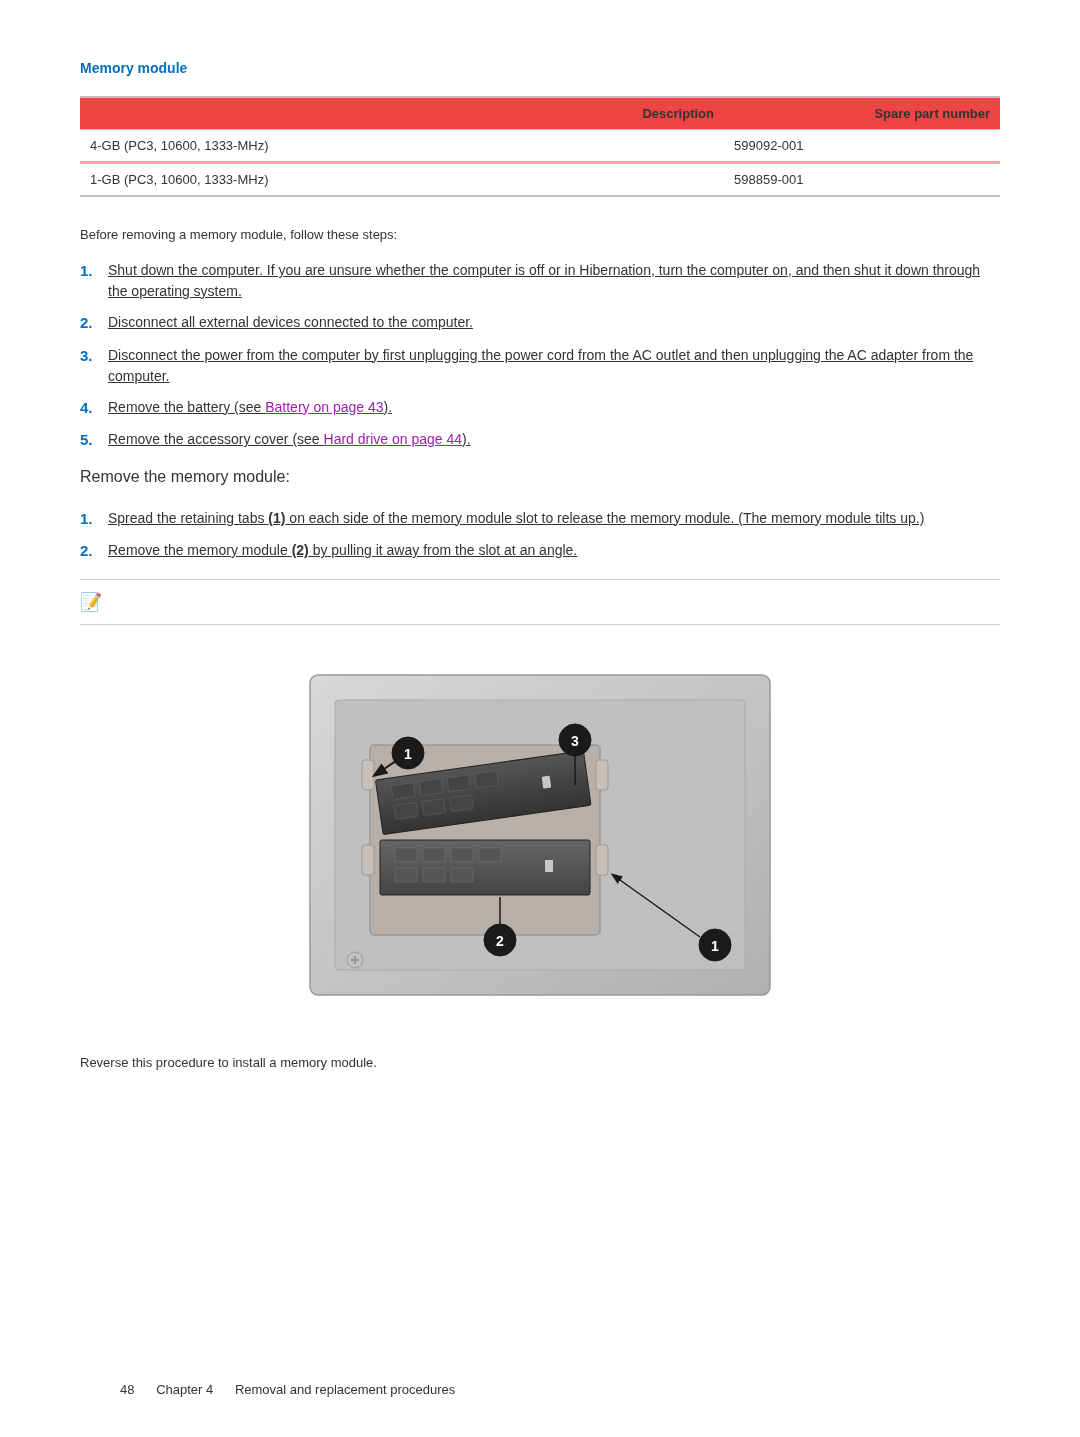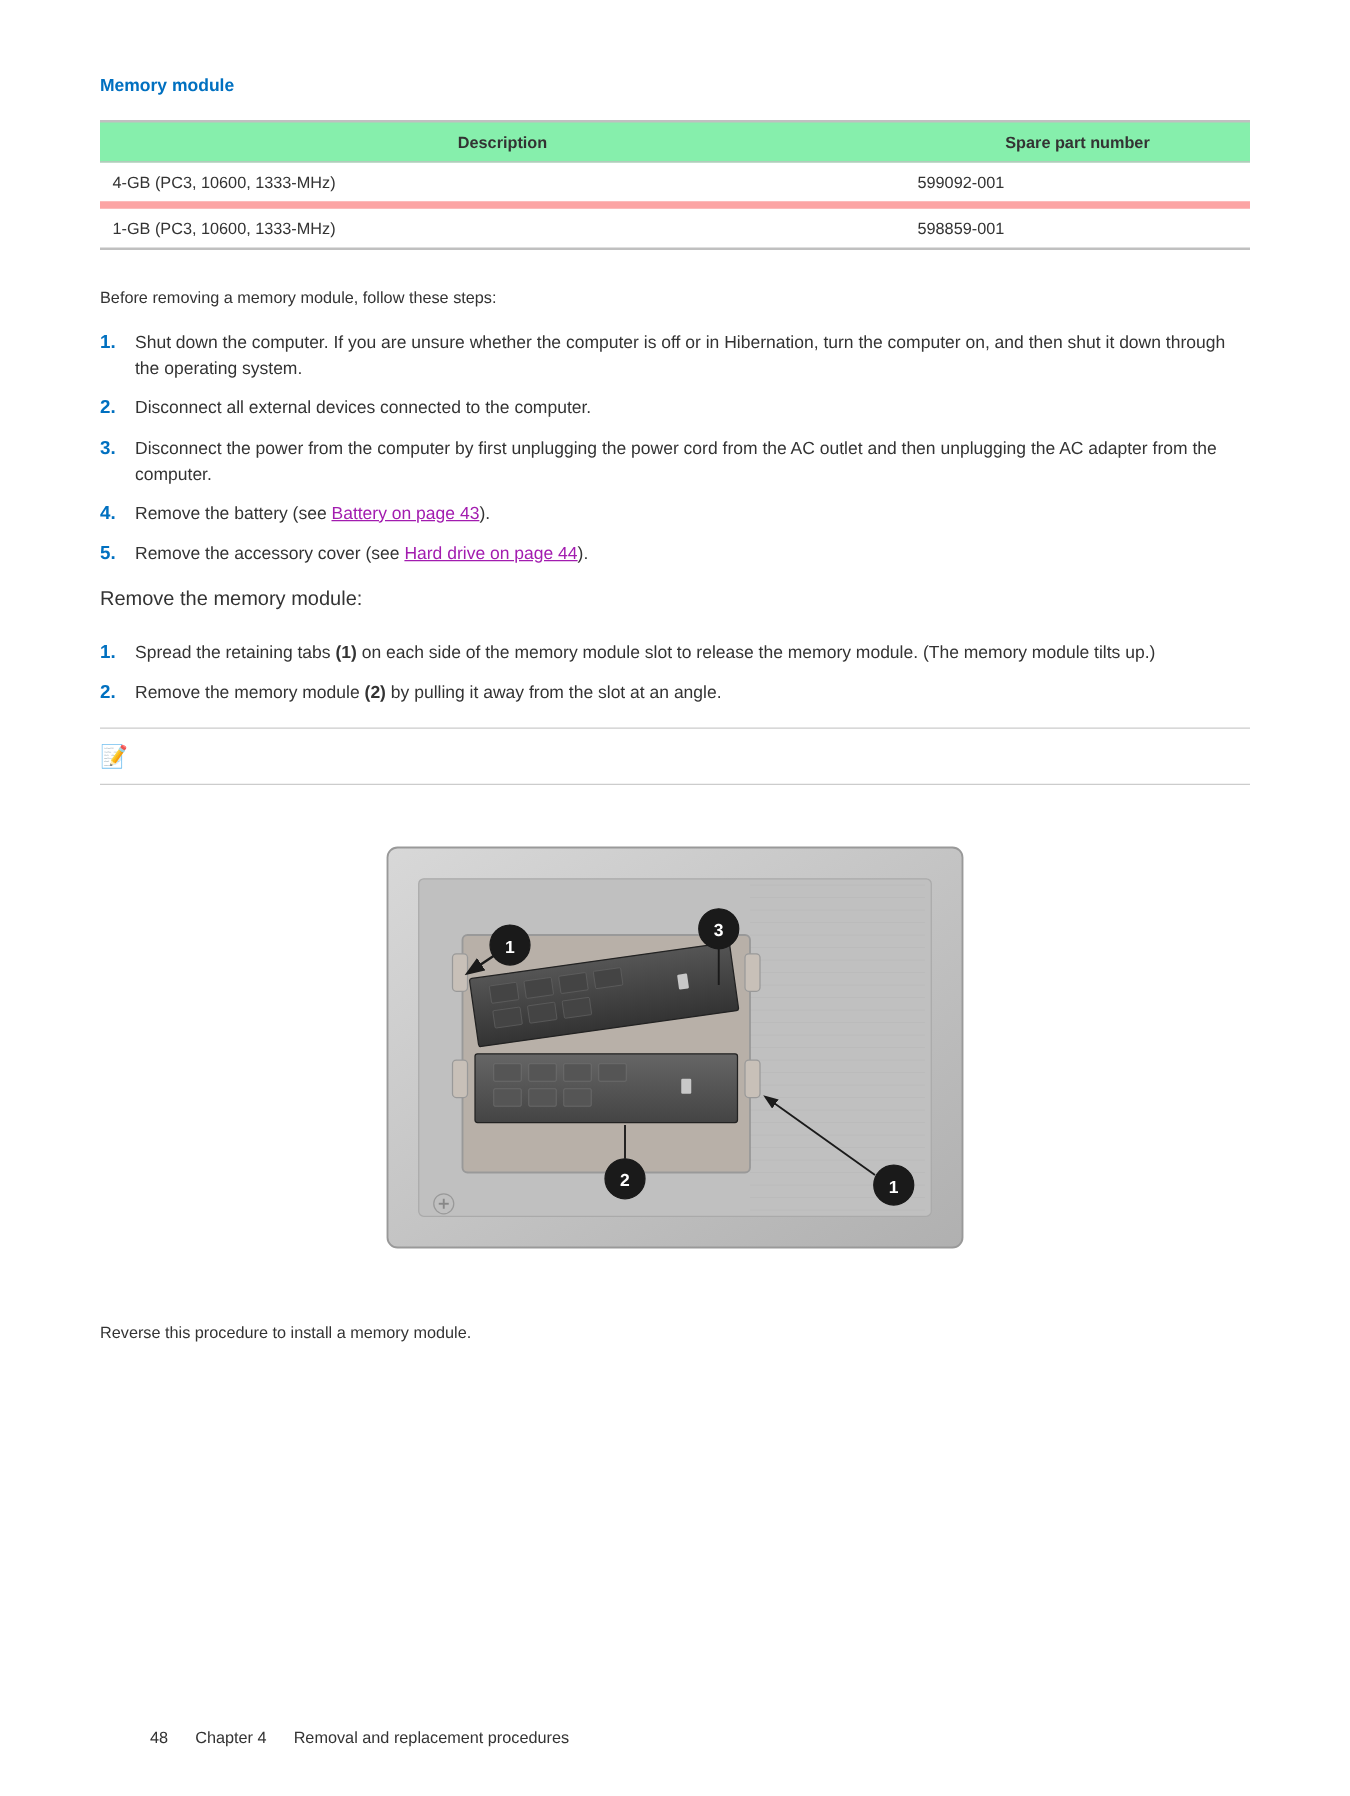--- a/index.html
+++ b/index.html
@@ -25,30 +25,30 @@
       width: 100%;
       border-collapse: collapse;
       margin-bottom: 30px;
       border-top: 2px solid #c0c0c0;
       border-bottom: 2px solid #c0c0c0;
     }
     .parts-table thead tr {
       border-bottom: 1px solid #c0c0c0;
     }
     .parts-table th {
-      text-align: center;
+      text-align: right;
       padding: 8px 10px;
       font-weight: bold;
       font-size: 13px;
-      background: #86efac;
+      background: #ef4444;
     }
     .parts-table td {
       padding: 8px 10px;
       font-size: 13px;
-      border-bottom: 6px solid #fca5a5;
+      border-bottom: 3px solid #fca5a5;
     }
     .parts-table tbody tr:last-child td {
       border-bottom: none;
     }
     .col-desc { width: 70%; }
     .col-part { width: 30%; }
 
     
     .intro-text {
       margin-bottom: 18px;
@@ -68,20 +68,21 @@
     }
     .step-number {
       color: #0070c0;
       font-weight: bold;
       font-size: 15px;
       min-width: 28px;
       flex-shrink: 0;
     }
     .step-text {
       flex: 1;
+      text-decoration: underline;
     }
     .step-text a {
       color: #a21caf;
       text-decoration: underline;
     }
 
     
     .section-label {
       font-size: 16px;
       margin-bottom: 22px;

